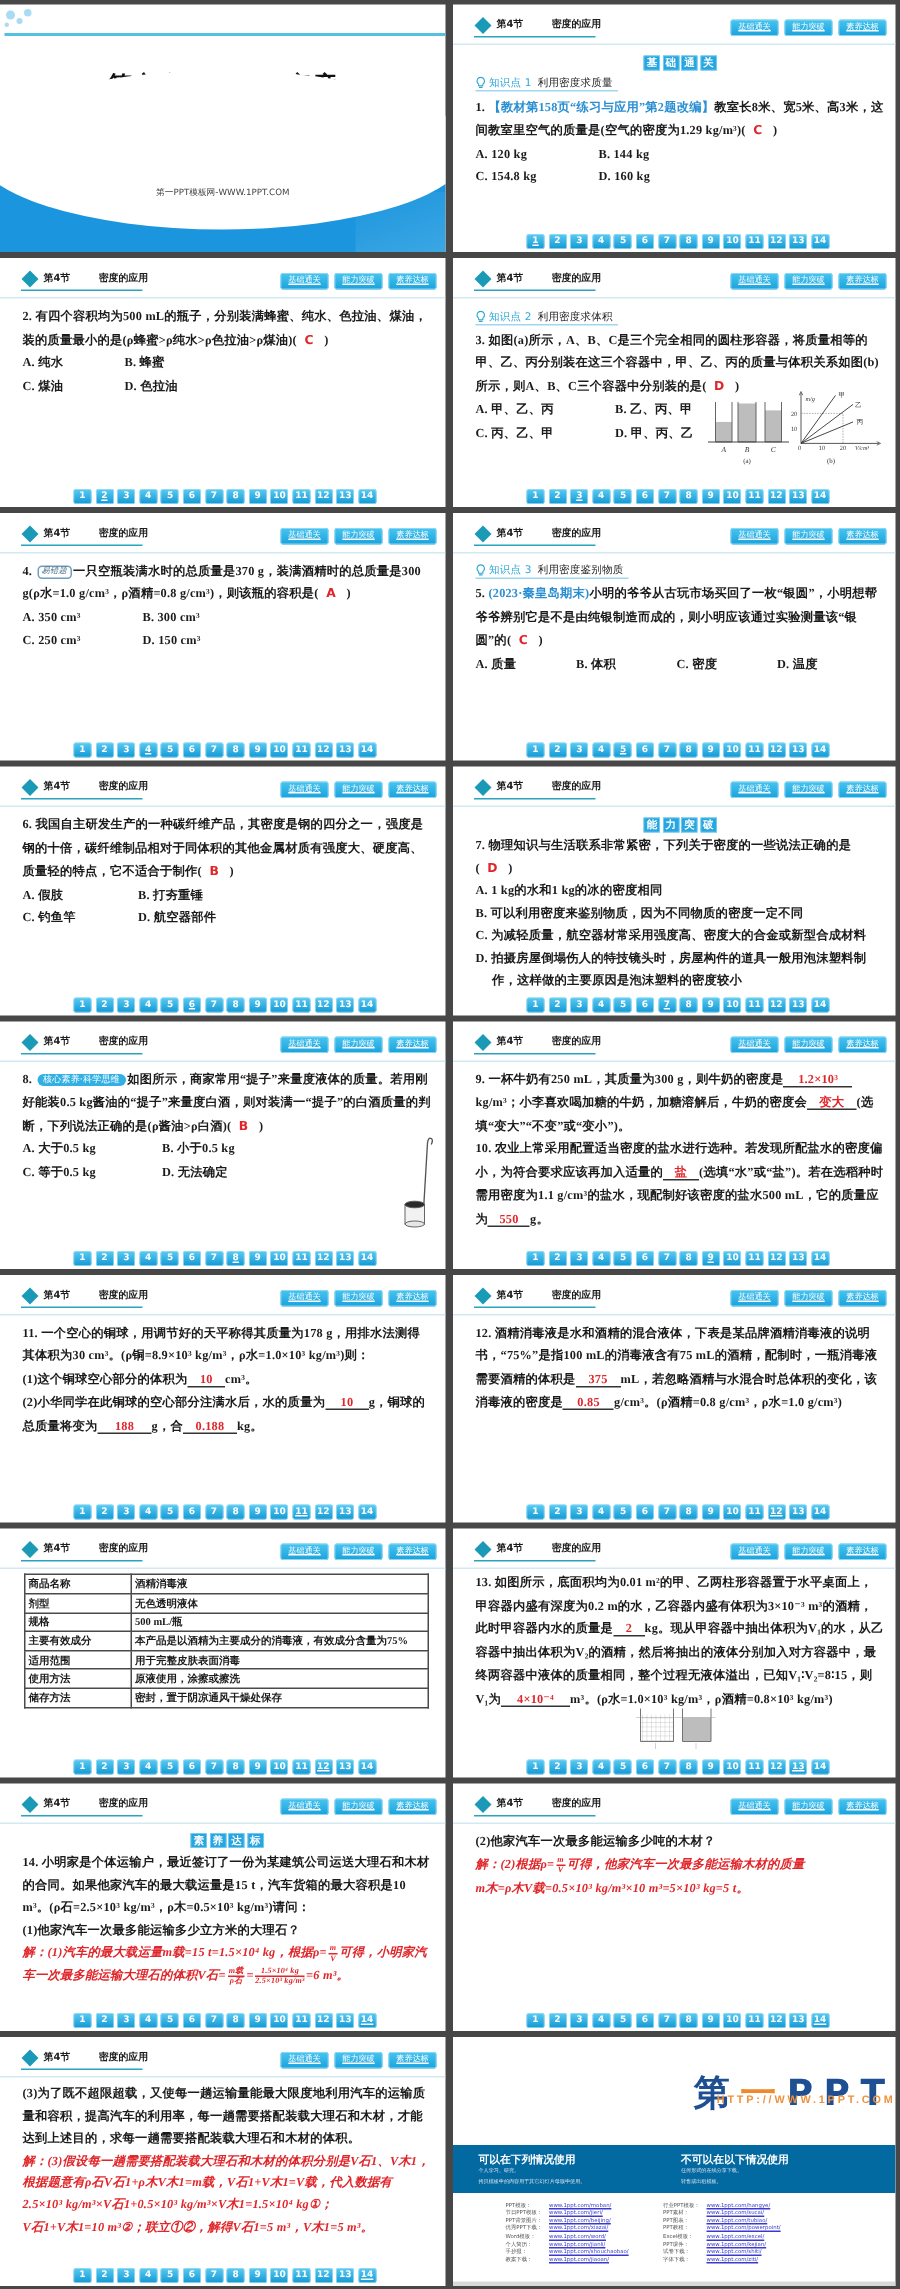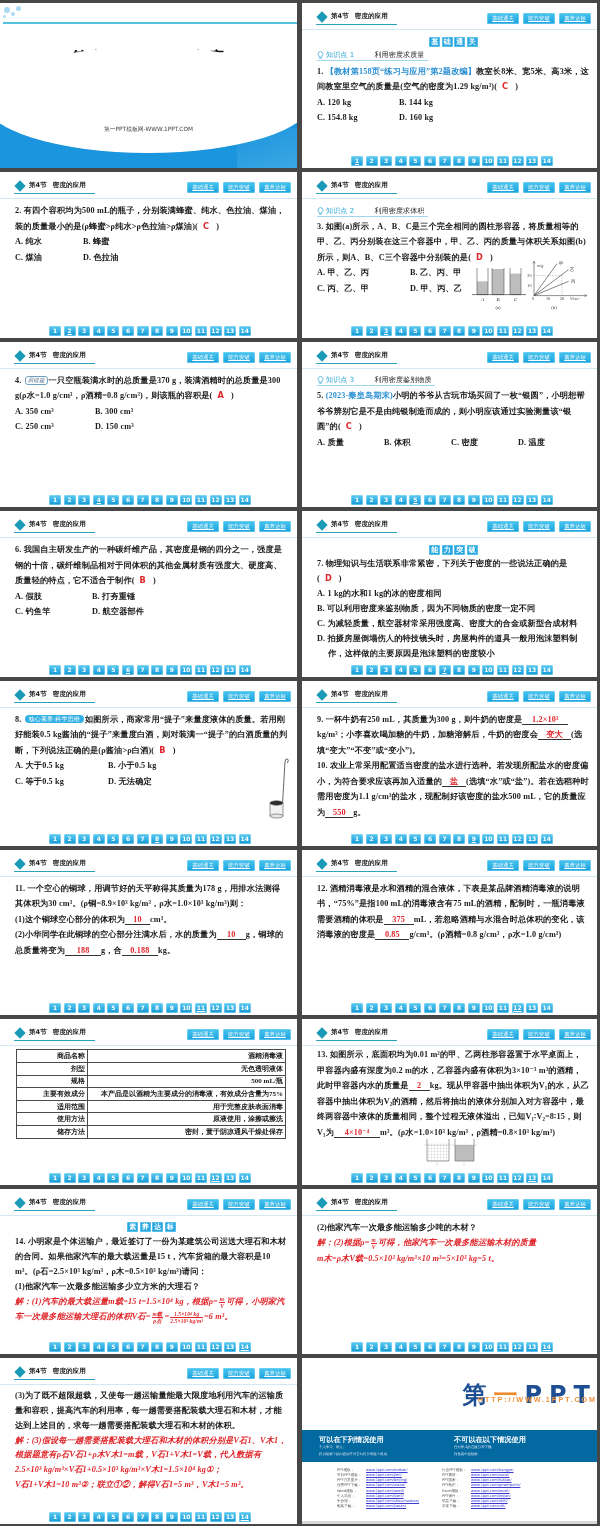--- a/index.html
+++ b/index.html
@@ -4,36 +4,36 @@
 <style>
 *{box-sizing:border-box;margin:0;padding:0}
 html,body{width:600px;height:1526px;overflow:hidden;background:#474747}
 body{position:relative;font-family:"Liberation Serif","DejaVu Serif",serif;color:#1b1b1b}
 .grid{position:absolute;left:0;top:3px;display:grid;grid-template-columns:297px 295px;column-gap:5px;row-gap:4px;grid-template-rows:repeat(9,165.4px)}
 .slide{position:relative;background:#fff;overflow:hidden}
 
 .hdr{position:absolute;left:0;top:0;width:100%;height:27px;border-bottom:1px solid #d3e9f1}
 .dia{position:absolute;left:16px;top:10px;width:8px;height:8px;background:#1a9ab6;transform:rotate(45deg)}
 .ttl{position:absolute;left:29px;top:9px;font:bold 6.6px/8px "DejaVu Sans",sans-serif;color:#1d1d1d;white-space:nowrap}
-.ttl .nm{margin-left:6px}
+.ttl .nm{margin-left:19px}
 .uline{position:absolute;left:14px;top:21px;width:81px;height:1px;background:#2aa3c0}
 .hbtns{position:absolute;right:6px;top:10px;display:flex;gap:4px}
 .hbtn{display:block;width:32px;height:11px;background:linear-gradient(#49c5f0,#1aa2dc);color:#fff;font:5.4px/11px "DejaVu Sans",sans-serif;text-align:center;border-radius:1.5px;text-decoration:underline;box-shadow:inset 0 0 0 .6px #8ad8f3}
 
 .nav{position:absolute;left:49px;bottom:2px;display:flex;gap:2.6px}
 .pg{display:block;width:12px;height:10px;background:linear-gradient(#5ccbf2,#1298d4);color:#fff;font:bold 6px/10px "DejaVu Sans",sans-serif;text-align:center;border-radius:1.5px;box-shadow:inset 0 0 0 .5px #9fe0f6}
 .pg.active{text-decoration:underline}
 
 .body{position:absolute;left:15px;width:273px;top:31px;font-weight:bold;font-size:8.2px;line-height:15.5px;letter-spacing:.15px}
 .banner{display:flex;justify-content:center;gap:1.5px;height:10px;margin:2.7px 0 1.5px}
 .bc{display:block;width:11px;height:10px;background:#27a6df;color:#fff;font:bold 7px/10px "DejaVu Sans",sans-serif;text-align:center;box-shadow:inset 0 0 0 .5px #8ad8f3}
 .kp{height:15.5px;display:flex;align-items:center}
 .kpw{display:inline-flex;align-items:center;border-bottom:1px solid #9fd8ec;padding-right:3px;height:11px;font:7px/10px "DejaVu Sans",sans-serif}
 .kpi{width:7px;height:8px;margin-right:2px}
-.kpl{color:#2aa6d6;margin-right:20px}
+.kpl{color:#2aa6d6;margin-right:4px}
 .kpt{color:#222}
 .src{color:#2a8fd2;}
 .ans{color:#e0262a;padding:0 7px 0 5px;font-family:"DejaVu Sans",sans-serif}
 .opts{display:grid}
 .opt{display:block;white-space:nowrap}
 .optl{padding-left:11px;text-indent:-11px}
 .tag{display:inline-block;border:.7px solid #6f9fbe;border-radius:3px;color:#4d6d86;font:italic 5.5px/7px "DejaVu Sans",sans-serif;padding:0 2px;margin:0 1px;vertical-align:1px}
 .pill{display:inline-block;background:#33b0e3;border-radius:4px;color:#fff;font:6px/8px "DejaVu Sans",sans-serif;padding:0 4px;margin:0 1px;vertical-align:1px}
 .blank{display:inline-block;border-bottom:.8px solid #333;color:#e0262a;text-align:center;line-height:9px}
 .sol{color:#e0262a;font-style:italic}
@@ -46,23 +46,23 @@
 .bubs i{position:absolute;border-radius:50%;background:#a9dcf3}
 .topline{position:absolute;left:3px;right:0;top:19px;height:2px;background:#55c1e1}
 .t1,.t2{position:absolute;left:0;width:100%;text-align:center;font:bold 16px/18px "Liberation Serif","DejaVu Serif",serif;letter-spacing:1px;color:#111}
 .t1{top:46px}.t2{top:76px}
 .t3{position:absolute;left:0;width:100%;top:122px;text-align:center;font:5.8px/8px "DejaVu Sans",sans-serif;color:#444}
 .wave{position:absolute;left:0;bottom:0;width:100%;height:48px;background:#1b95dd}
 .wavecut{position:absolute;left:-17px;width:330px;top:44px;height:106px;border-radius:50%;background:#fff}
 .wavehl{position:absolute;right:0;bottom:0;width:60px;height:40px;background:linear-gradient(160deg,rgba(255,255,255,0),rgba(120,200,240,.35))}
 
 .spec{position:absolute;left:16px;top:30px;width:270px;border-collapse:collapse;font:bold 7px/10px "Liberation Serif","DejaVu Serif",serif}
-.spec td{border:.8px solid #4a4a4a;text-align:right;height:12.6px;padding:0 2px}
+.spec td{border:.8px solid #4a4a4a;text-align:left;height:12.6px;padding:0 2px}
 .spec td.k{width:71px}
-.spec tr:nth-of-type(4) td.v{text-align:right}
+.spec tr:nth-of-type(4) td.v{text-align:left}
 
 .logo{position:absolute;left:0;width:100%;top:24px;text-align:right;font:bold 24px/26px "DejaVu Sans",sans-serif;color:#1f4f93;letter-spacing:7px}
 .logo .dash{color:#ef8a2c}
 .url{position:absolute;top:37px;left:0;width:100%;text-align:right;font:bold 7.2px/9px "Liberation Sans",sans-serif;color:#f0913a;letter-spacing:1.9px}
 .band{position:absolute;left:0;top:72px;width:100%;height:32px;background:#0369a1}
 .bcol{position:absolute;top:5px}
 .bcol h4{font:bold 7.2px/9px "DejaVu Sans",sans-serif;color:#fff}
 .bcol li{list-style:none;font:3.4px/7px "DejaVu Sans",sans-serif;color:#d8e2ef}
 .links{position:absolute;top:110px}
 .lk{display:flex;font:3.6px/5.1px "DejaVu Sans",sans-serif;white-space:nowrap}

